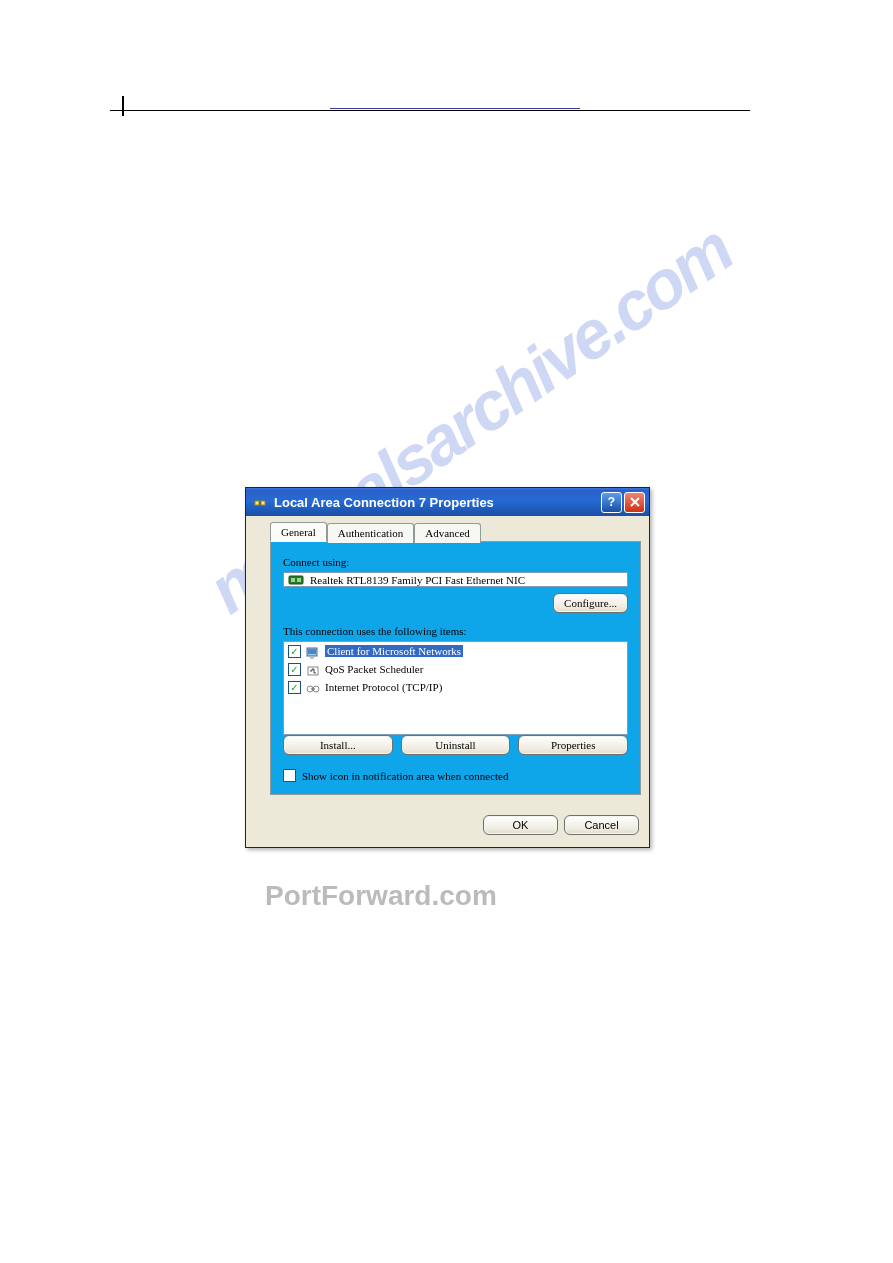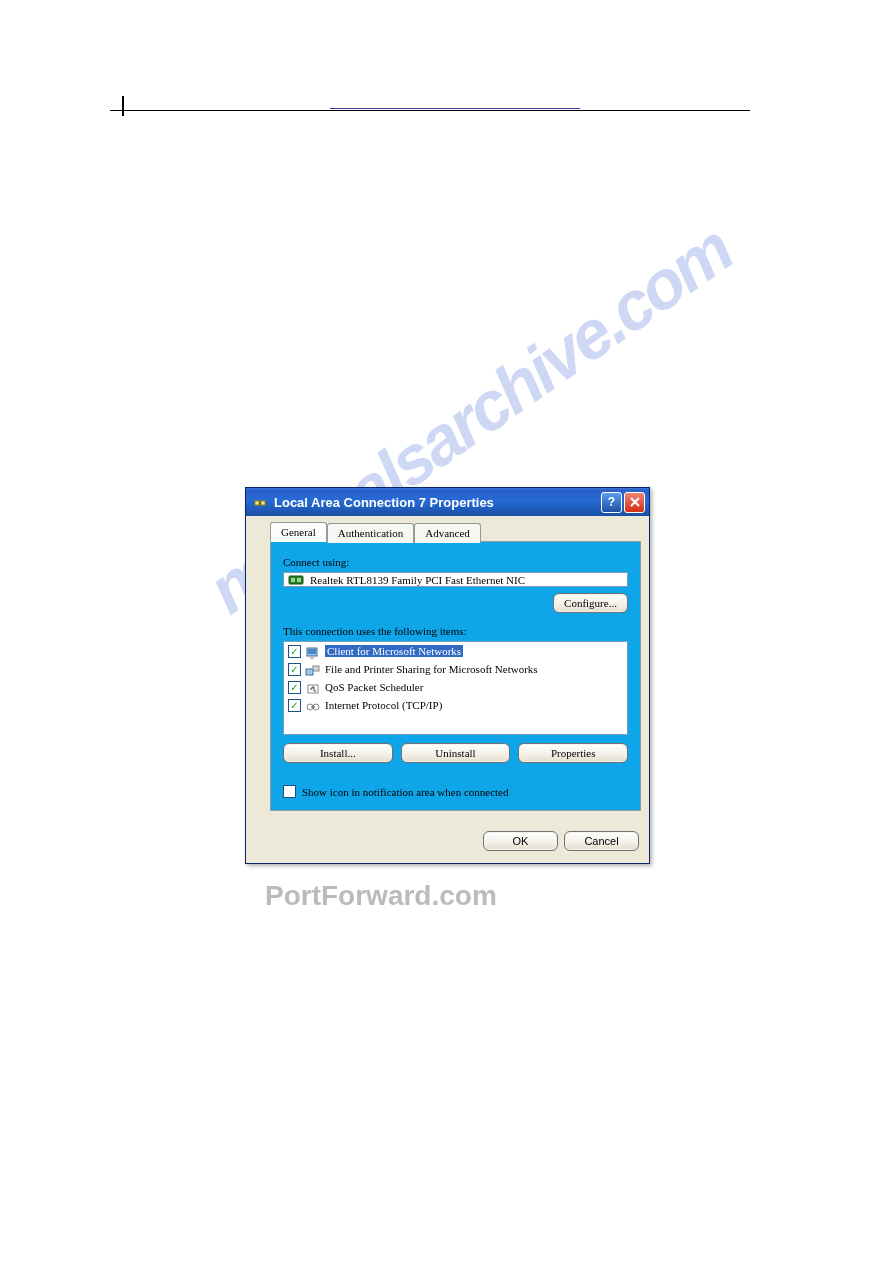--- a/index.html
+++ b/index.html
@@ -190,41 +190,41 @@
     background: #fff;
     display: flex;
     align-items: center;
     justify-content: center;
     font-size: 10px;
     color: #21a121;
     line-height: 1;
   }
   .chk::before { content:"✓"; }
   .row-icon { width:16px; height:16px; display:flex;align-items:center;justify-content:center; }
-  .btn-row-3 { display:flex; gap:8px; margin-top:8px; }
+  .btn-row-3 { display:flex; gap:8px; margin-top:0; }
   .btn-row-3 .btn { flex:1; min-width:0; }
   .groupbox {
     border: 1px solid #d0d0bf;
     border-radius: 2px;
     margin-top: 12px;
     padding: 8px 8px 10px 8px;
     position: relative;
   }
   .groupbox-title {
     position: absolute;
     top: -7px;
     left: 8px;
     background: #fcfcfa;
     padding: 0 4px;
     color: #0046d5;
     font-size: 11px;
   }
   .desc-text { font-size: 11px; line-height: 1.4; }
   .notify-row {
-    display:flex;align-items:center;gap:6px;margin-top:22px;font-size:11px;
+    display:flex;align-items:center;gap:6px;margin-top:14px;font-size:11px;
   }
   .chk-empty {
     width:13px;height:13px;border:1px solid #1c5180;background:#fff;
   }
   .dialog-buttons {
     display:flex;justify-content:flex-end;gap:6px;padding:10px 10px 12px 10px;margin-left:32px;
   }
 </style>
 </head>
 <body>
@@ -287,30 +287,20 @@
         <div class="list-row selected">
           <span class="chk"></span>
           <span class="row-icon">
             <svg width="16" height="14" viewBox="0 0 16 14">
                 <rect x="2" y="2" width="10" height="8" fill="#9bc8f0" stroke="#4a6a9a"></rect>
                 <rect x="3" y="3" width="8" height="5" fill="#4a88c2"></rect>
                 <rect x="5" y="11" width="4" height="2" fill="#c0c0c0"></rect>
               </svg>
           </span>
           <span class="row-text">Client for Microsoft Networks</span>
-        </div>
-        <div class="list-row">
-          <span class="chk"></span>
-          <span class="row-icon">
-            <svg width="16" height="14" viewBox="0 0 16 14">
-                <rect x="1" y="5" width="7" height="6" fill="#9bc8f0" stroke="#4a6a9a"></rect>
-                <rect x="8" y="2" width="6" height="5" fill="#d8d8d8" stroke="#888"></rect>
-              </svg>
-          </span>
-          <span class="row-text">File and Printer Sharing for Microsoft Networks</span>
         </div>
         <div class="list-row">
           <span class="chk"></span>
           <span class="row-icon">
             <svg width="16" height="14" viewBox="0 0 16 14">
                 <rect x="3" y="3" width="10" height="8" fill="#fff" stroke="#888"></rect>
                 <path d="M5 7 h2 v-2 h2 v4 h2" fill="none" stroke="#444"></path>
               </svg>
           </span>
           <span class="row-text">QoS Packet Scheduler</span>

